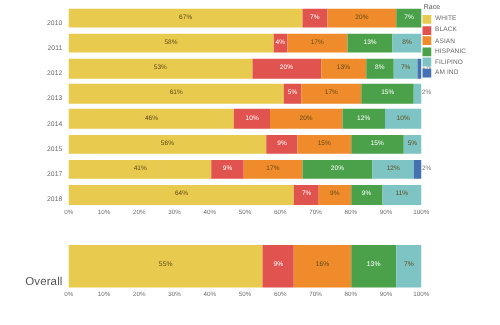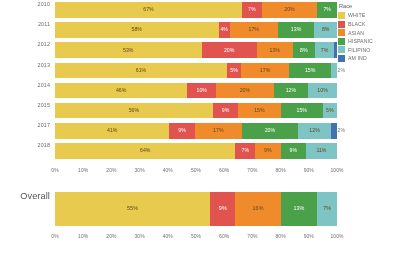--- a/index.html
+++ b/index.html
@@ -18,21 +18,21 @@
 
   
   .panel-years {
     position: absolute;
     left: 0; top: 2px;
     width: 337px; height: 180px;
   }
   .row {
     position: relative;
     display: flex;
-    align-items: flex-start;
+    align-items: flex-end;
     height: 20.2px;
   }
   .ylabel {
     width: 55px;
     flex: 0 0 55px;
     text-align: right;
     padding-right: 5px;
     font-size: 5.4px;
     color: #6b6b6b;
     letter-spacing: 0.1px;

